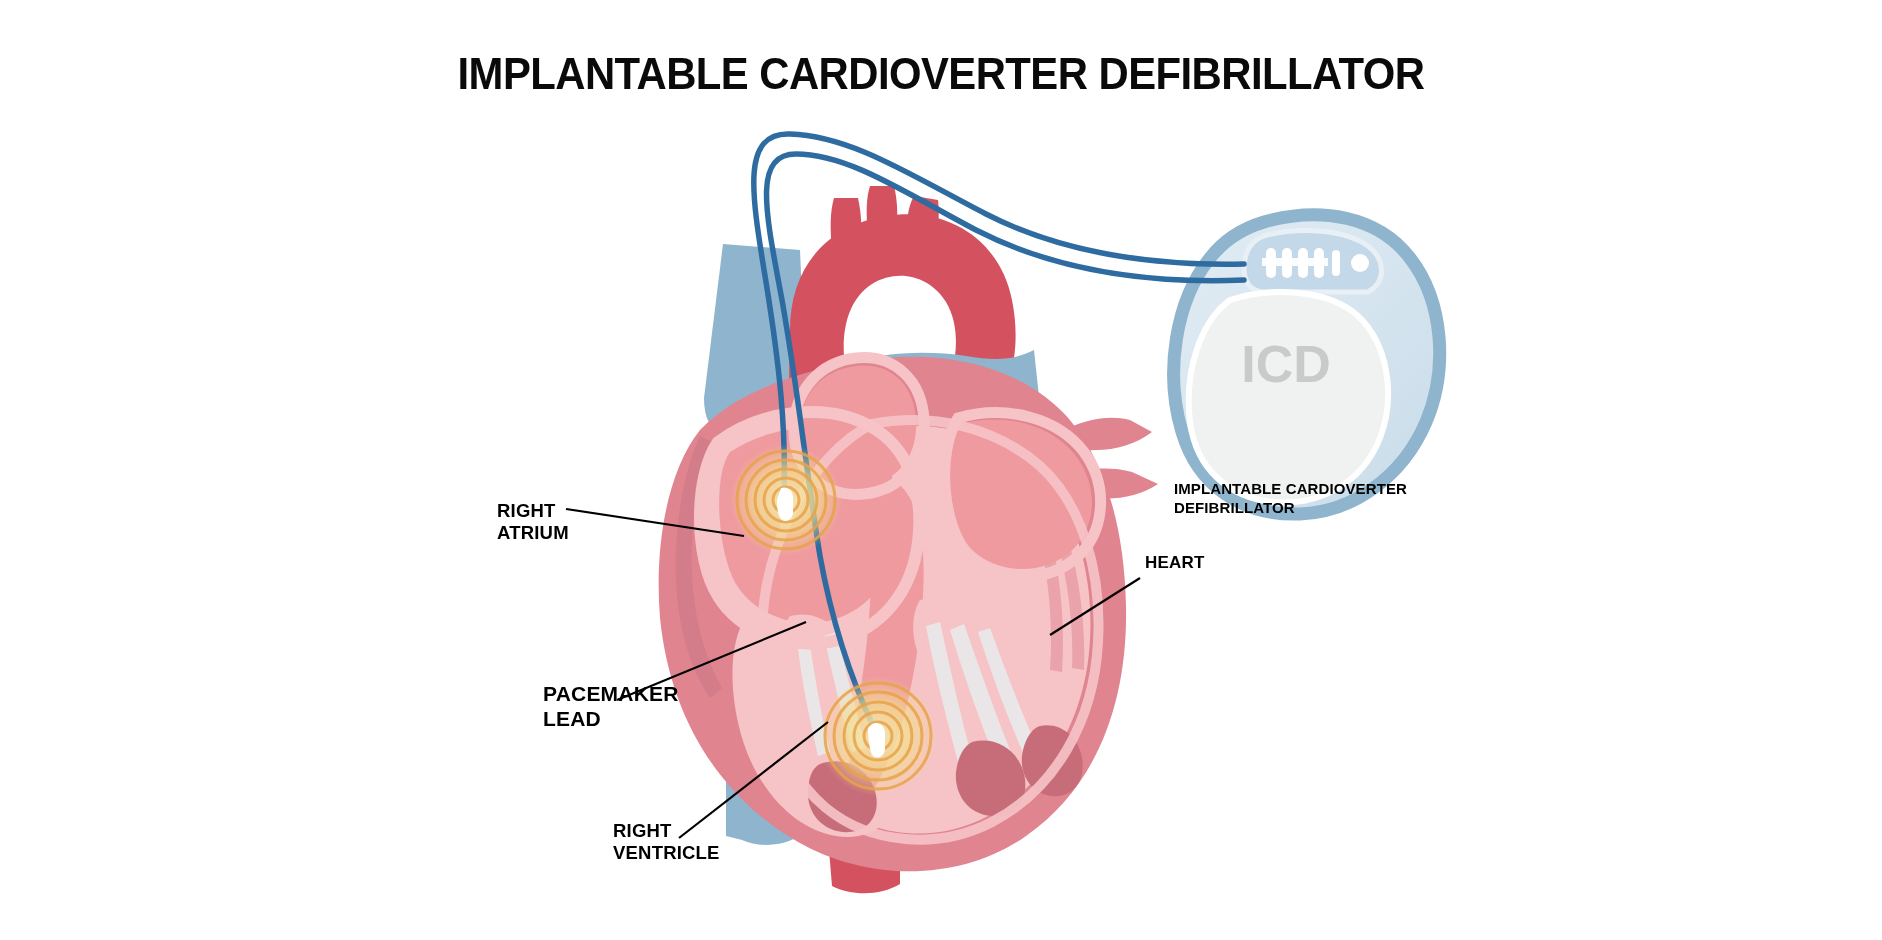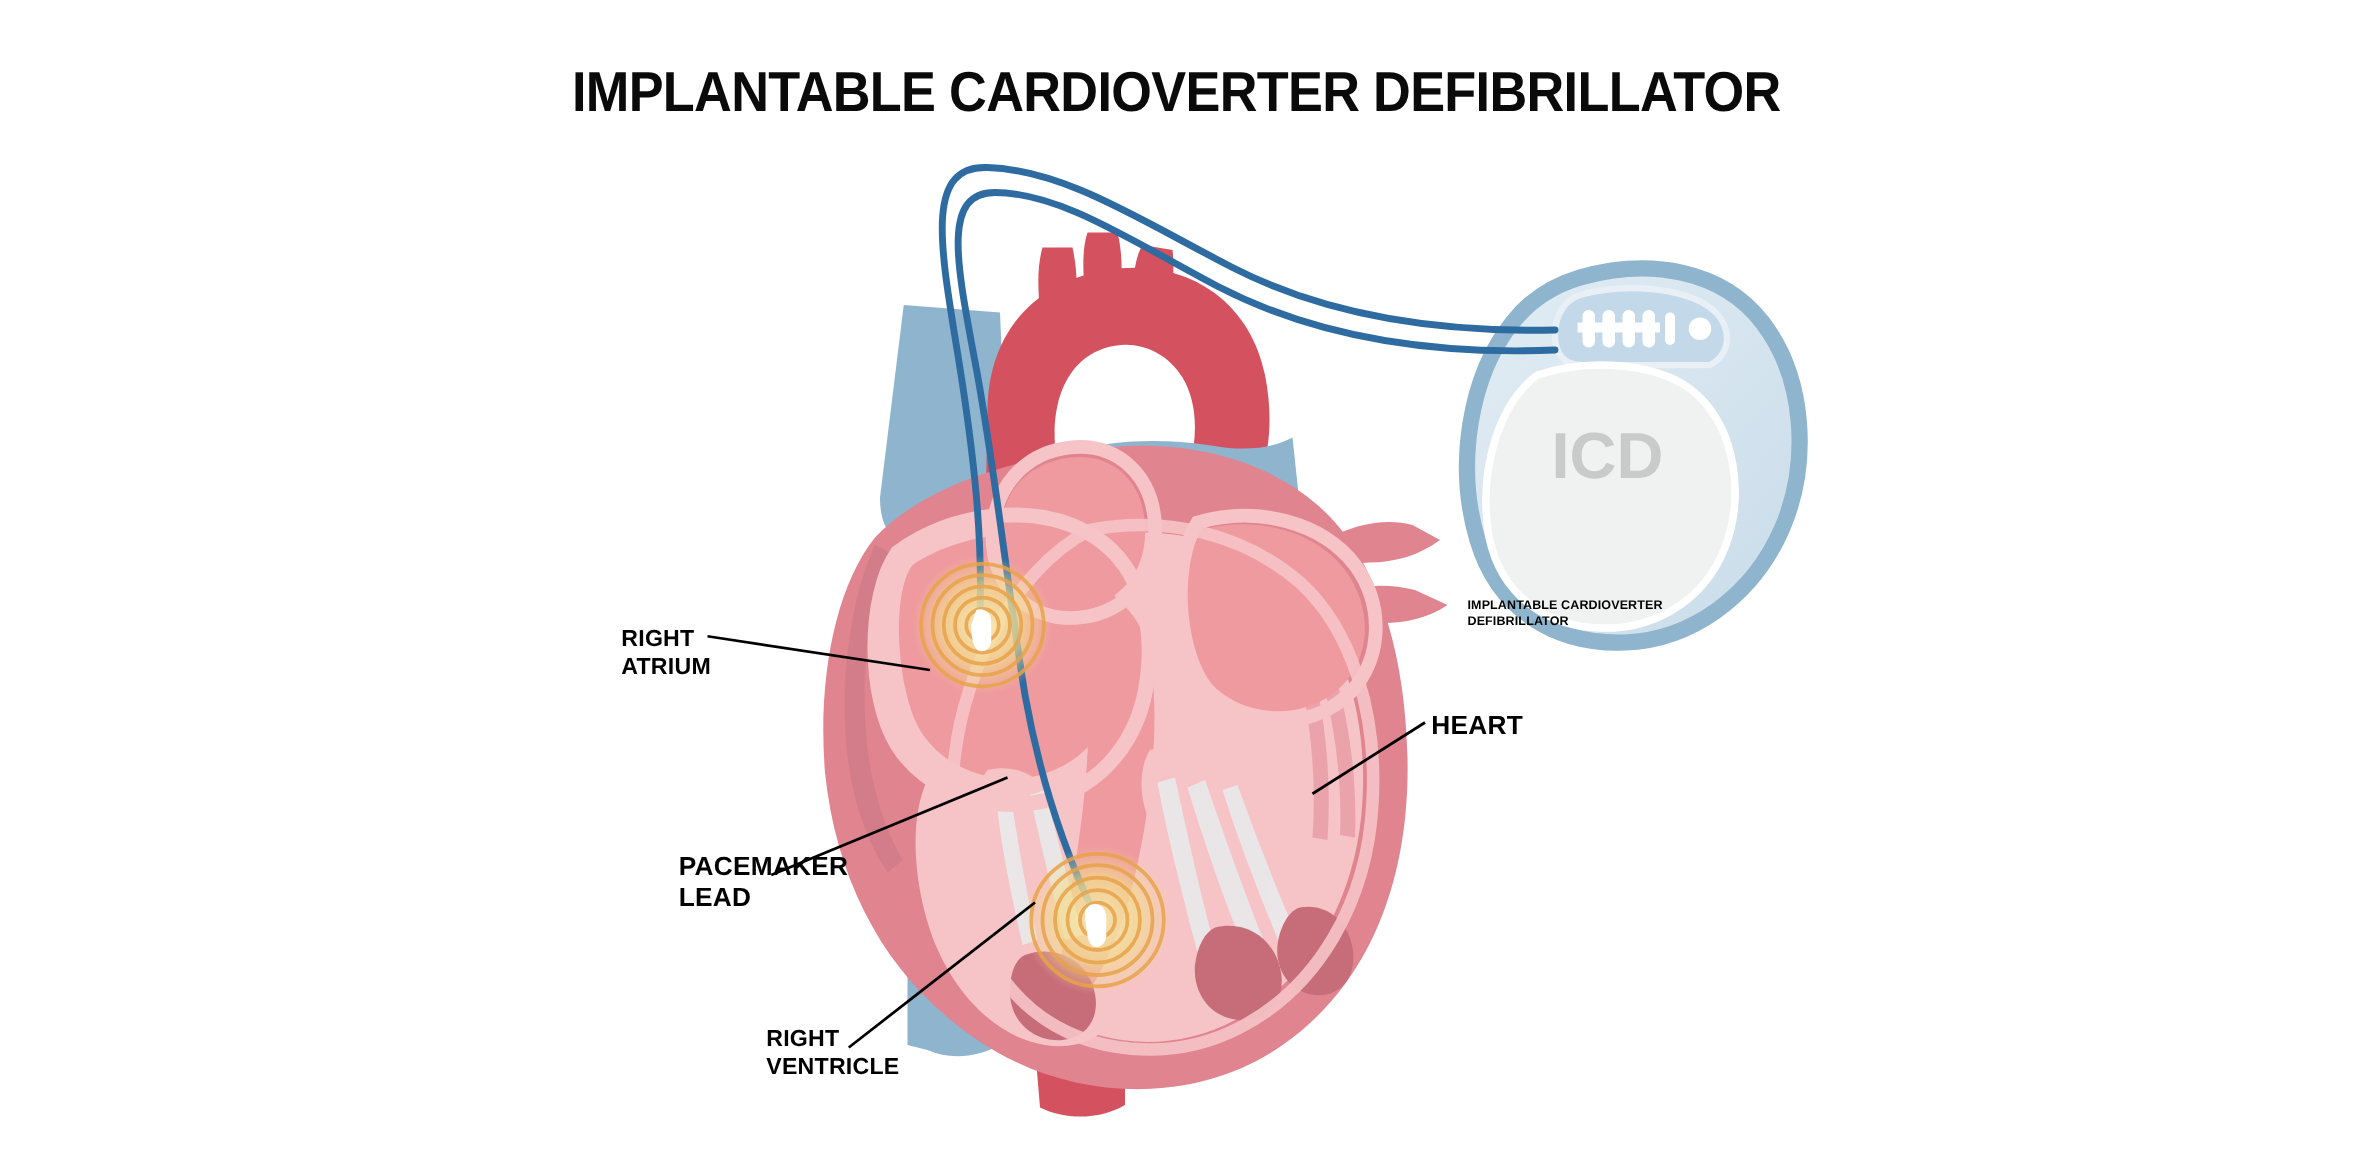--- a/index.html
+++ b/index.html
@@ -45,23 +45,23 @@
     font-weight: bold;
     font-size: 45px;
     letter-spacing: -0.6px;
     color: #0a0a0a;
     transform: scaleX(0.93);
     transform-origin: 50% 50%;
   }
   #lbl-right-atrium { left: 497px; top: 500px; font-size: 18.5px; }
   #lbl-pacemaker-lead { left: 543px; top: 682px; font-size: 21px; }
   #lbl-right-ventricle { left: 613px; top: 820px; font-size: 18.5px; }
-  #lbl-heart { left: 1145px; top: 553px; font-size: 21px; margin-top: 16px; }
+  #lbl-heart { left: 1145px; top: 553px; font-size: 17px; }
   #lbl-icd-caption {
-    left: 1174px; top: 479px; font-size: 10px;
+    left: 1174px; top: 479px; font-size: 15px;
     letter-spacing: 0.1px; line-height: 1.28;
   }
 </style>
 </head>
 <body>
 
 <div id="stage">
 
   <svg id="art" viewBox="0 0 1882 940" xmlns="http://www.w3.org/2000/svg">
     <defs>

